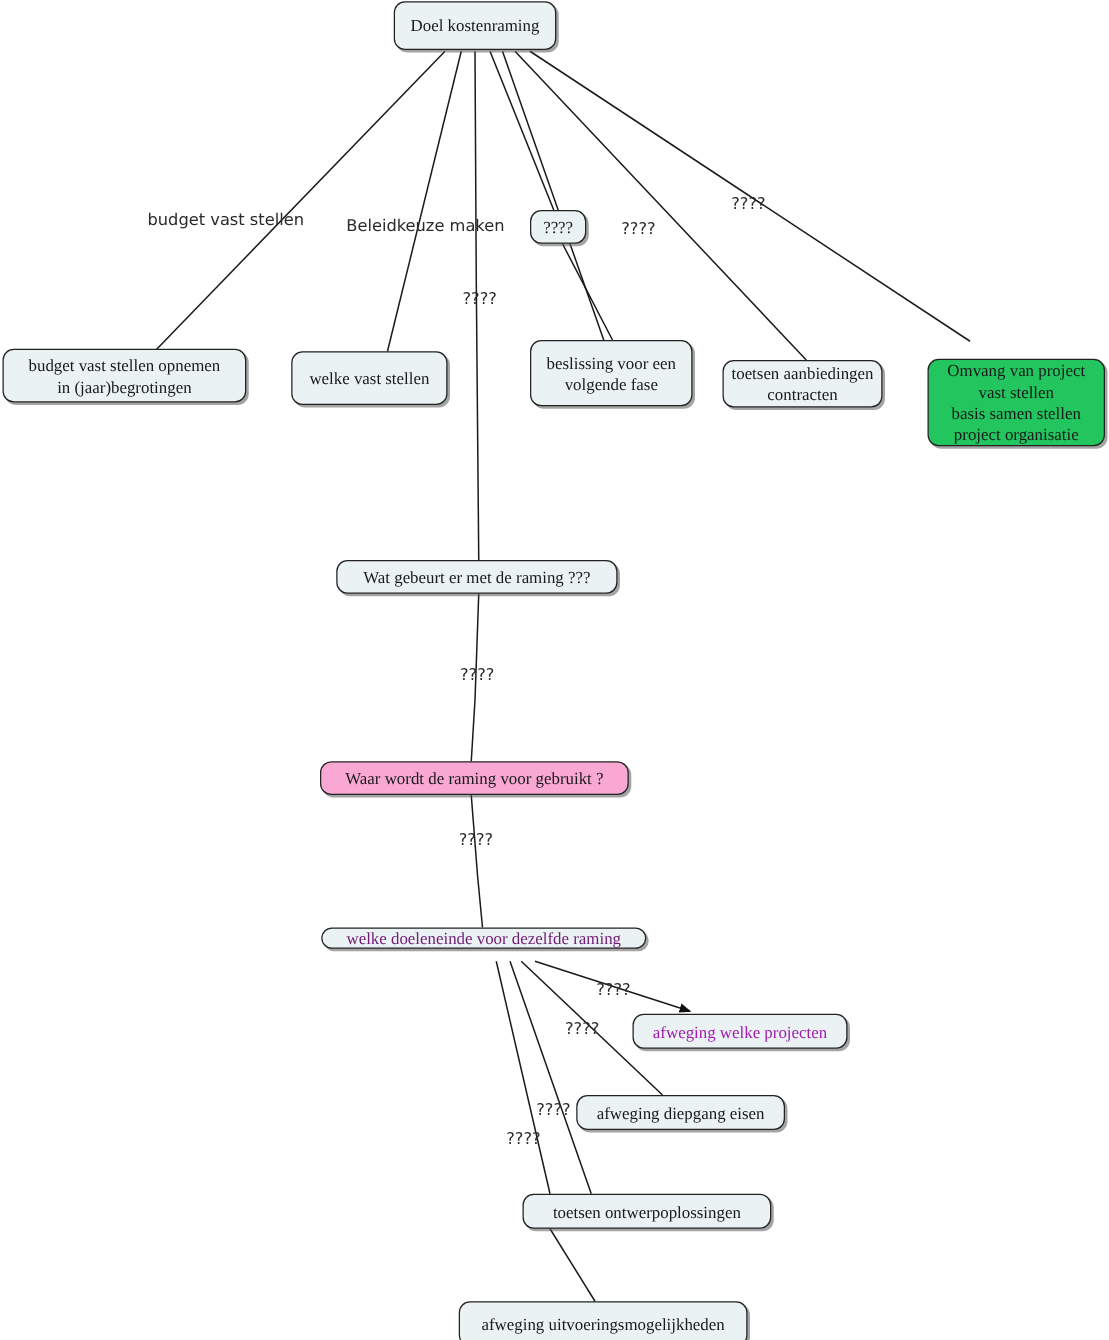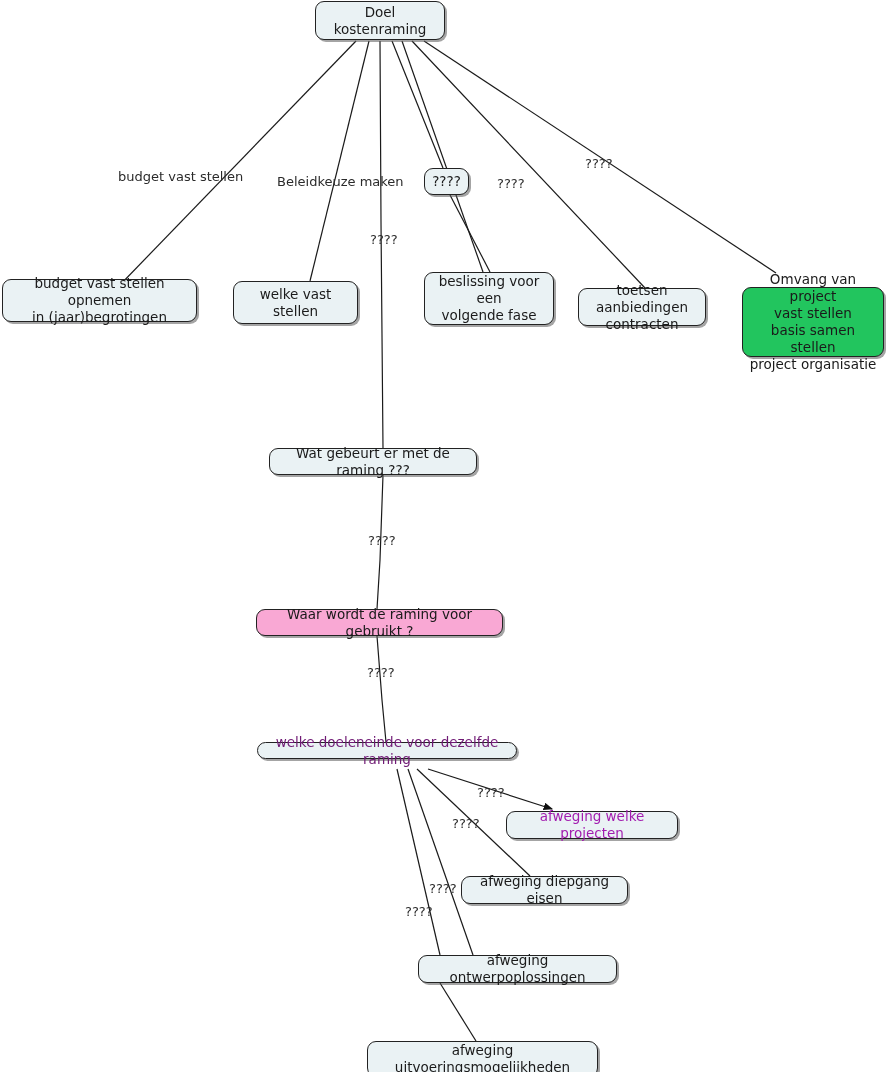--- a/index.html
+++ b/index.html
@@ -37,20 +37,21 @@
     text-align: center;
     color: #1a1a1a;
     font-size: 13.5px;
     line-height: 17px;
     font-family: "DejaVu Sans", sans-serif;
     white-space: pre-line;
     padding: 2px 6px;
   }
   .node-shadow {
     box-shadow: 2px 2px 0 0 rgba(90,90,90,0.55);
+    font-family: Liberation Serif, serif;
   }
   .edge-label {
     position: absolute;
     color: #2b2b2b;
     font-size: 13px;
     line-height: 15px;
     font-family: "DejaVu Sans", sans-serif;
     white-space: nowrap;
     background: transparent;
   }
@@ -92,26 +93,26 @@
 in (jaar)begrotingen</div>
       <div class="node node-shadow" style="left: 233px; top: 281px; width: 125px; height: 43px; background: rgb(234, 242, 244); border-color: rgb(34, 34, 34); color: rgb(26, 26, 26);">welke vast stellen</div>
       <div class="node node-shadow" style="left: 424px; top: 272px; width: 130px; height: 53px; background: rgb(234, 242, 244); border-color: rgb(34, 34, 34); color: rgb(26, 26, 26);">beslissing voor een
 volgende fase</div>
       <div class="node node-shadow" style="left: 578px; top: 288px; width: 128px; height: 38px; background: rgb(234, 242, 244); border-color: rgb(34, 34, 34); color: rgb(26, 26, 26);">toetsen aanbiedingen
 contracten</div>
       <div class="node node-shadow" style="left: 742px; top: 287px; width: 142px; height: 70px; background: #22c55e; border-color: rgb(34, 34, 34); color: rgb(26, 26, 26);">Omvang van project
 vast stellen
 basis samen stellen
 project organisatie</div>
-      <div class="node node-shadow" style="left: 269px; top: 448px; width: 208px; height: 27px; background: rgb(234, 242, 244); border-color: rgb(34, 34, 34); color: rgb(26, 26, 26);">Wat gebeurt er met de raming ???</div>
+      <div class="node node-shadow" style="left: 269px; top: 448px; width: 225px; height: 27px; background: rgb(234, 242, 244); border-color: rgb(34, 34, 34); color: rgb(26, 26, 26);">Wat gebeurt er met de raming ???</div>
       <div class="node node-shadow" style="left: 256px; top: 609px; width: 247px; height: 27px; background: #f9a8d4; border-color: rgb(34, 34, 34); color: rgb(26, 26, 26);">Waar wordt de raming voor gebruikt ?</div>
       <div class="node node-shadow" style="left: 257px; top: 742px; width: 260px; height: 17px; background: rgb(234, 242, 244); border-color: rgb(34, 34, 34); color: #701a75;">welke doeleneinde voor dezelfde raming</div>
       <div class="node node-shadow" style="left: 506px; top: 811px; width: 172px; height: 28px; background: rgb(234, 242, 244); border-color: rgb(34, 34, 34); color: #a21caf;">afweging welke projecten</div>
       <div class="node node-shadow" style="left: 461px; top: 876px; width: 167px; height: 28px; background: rgb(234, 242, 244); border-color: rgb(34, 34, 34); color: rgb(26, 26, 26);">afweging diepgang eisen</div>
-      <div class="node node-shadow" style="left: 418px; top: 955px; width: 199px; height: 28px; background: rgb(234, 242, 244); border-color: rgb(34, 34, 34); color: rgb(26, 26, 26);">afweging ontwerpoplossingen</div>
+      <div class="node node-shadow" style="left: 418px; top: 955px; width: 199px; height: 28px; background: rgb(234, 242, 244); border-color: rgb(34, 34, 34); color: rgb(26, 26, 26);">toetsen ontwerpoplossingen</div>
       <div class="node node-shadow" style="left: 367px; top: 1041px; width: 231px; height: 36px; background: rgb(234, 242, 244); border-color: rgb(34, 34, 34); color: rgb(26, 26, 26);">afweging uitvoeringsmogelijkheden</div>
     </div>
   <div id="edge-labels-group">
       <div class="edge-label" style="left: 118px; top: 169px;">budget vast stellen</div>
       <div class="edge-label" style="left: 277px; top: 174px;">Beleidkeuze maken</div>
       <div class="edge-label" style="left: 370px; top: 232px;">????</div>
       <div class="edge-label" style="left: 497px; top: 176px;">????</div>
       <div class="edge-label" style="left: 585px; top: 156px;">????</div>
       <div class="edge-label" style="left: 368px; top: 533px;">????</div>
       <div class="edge-label" style="left: 367px; top: 665px;">????</div>

